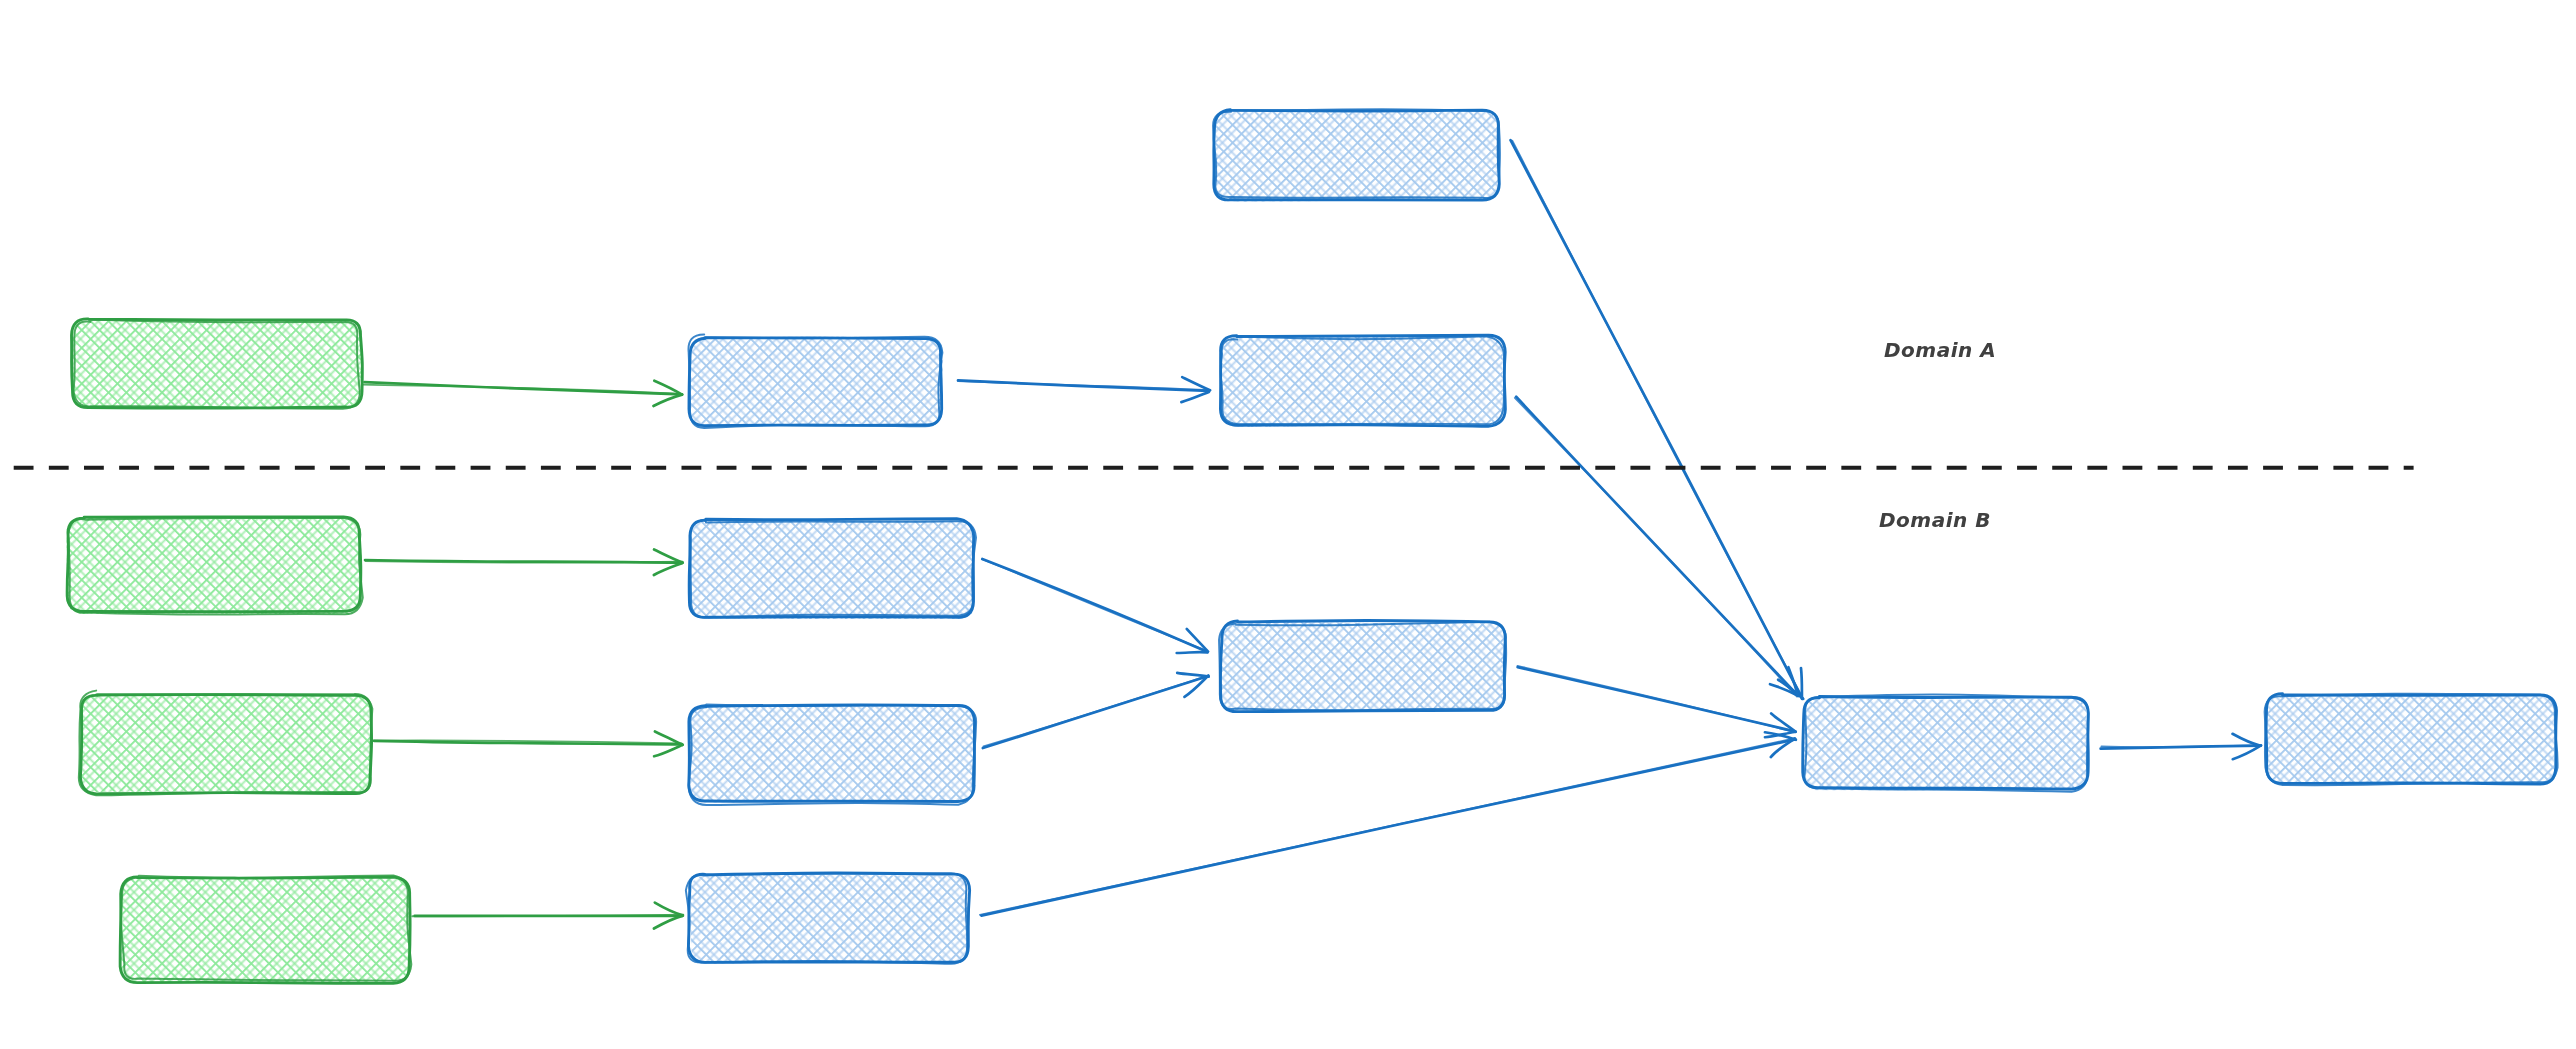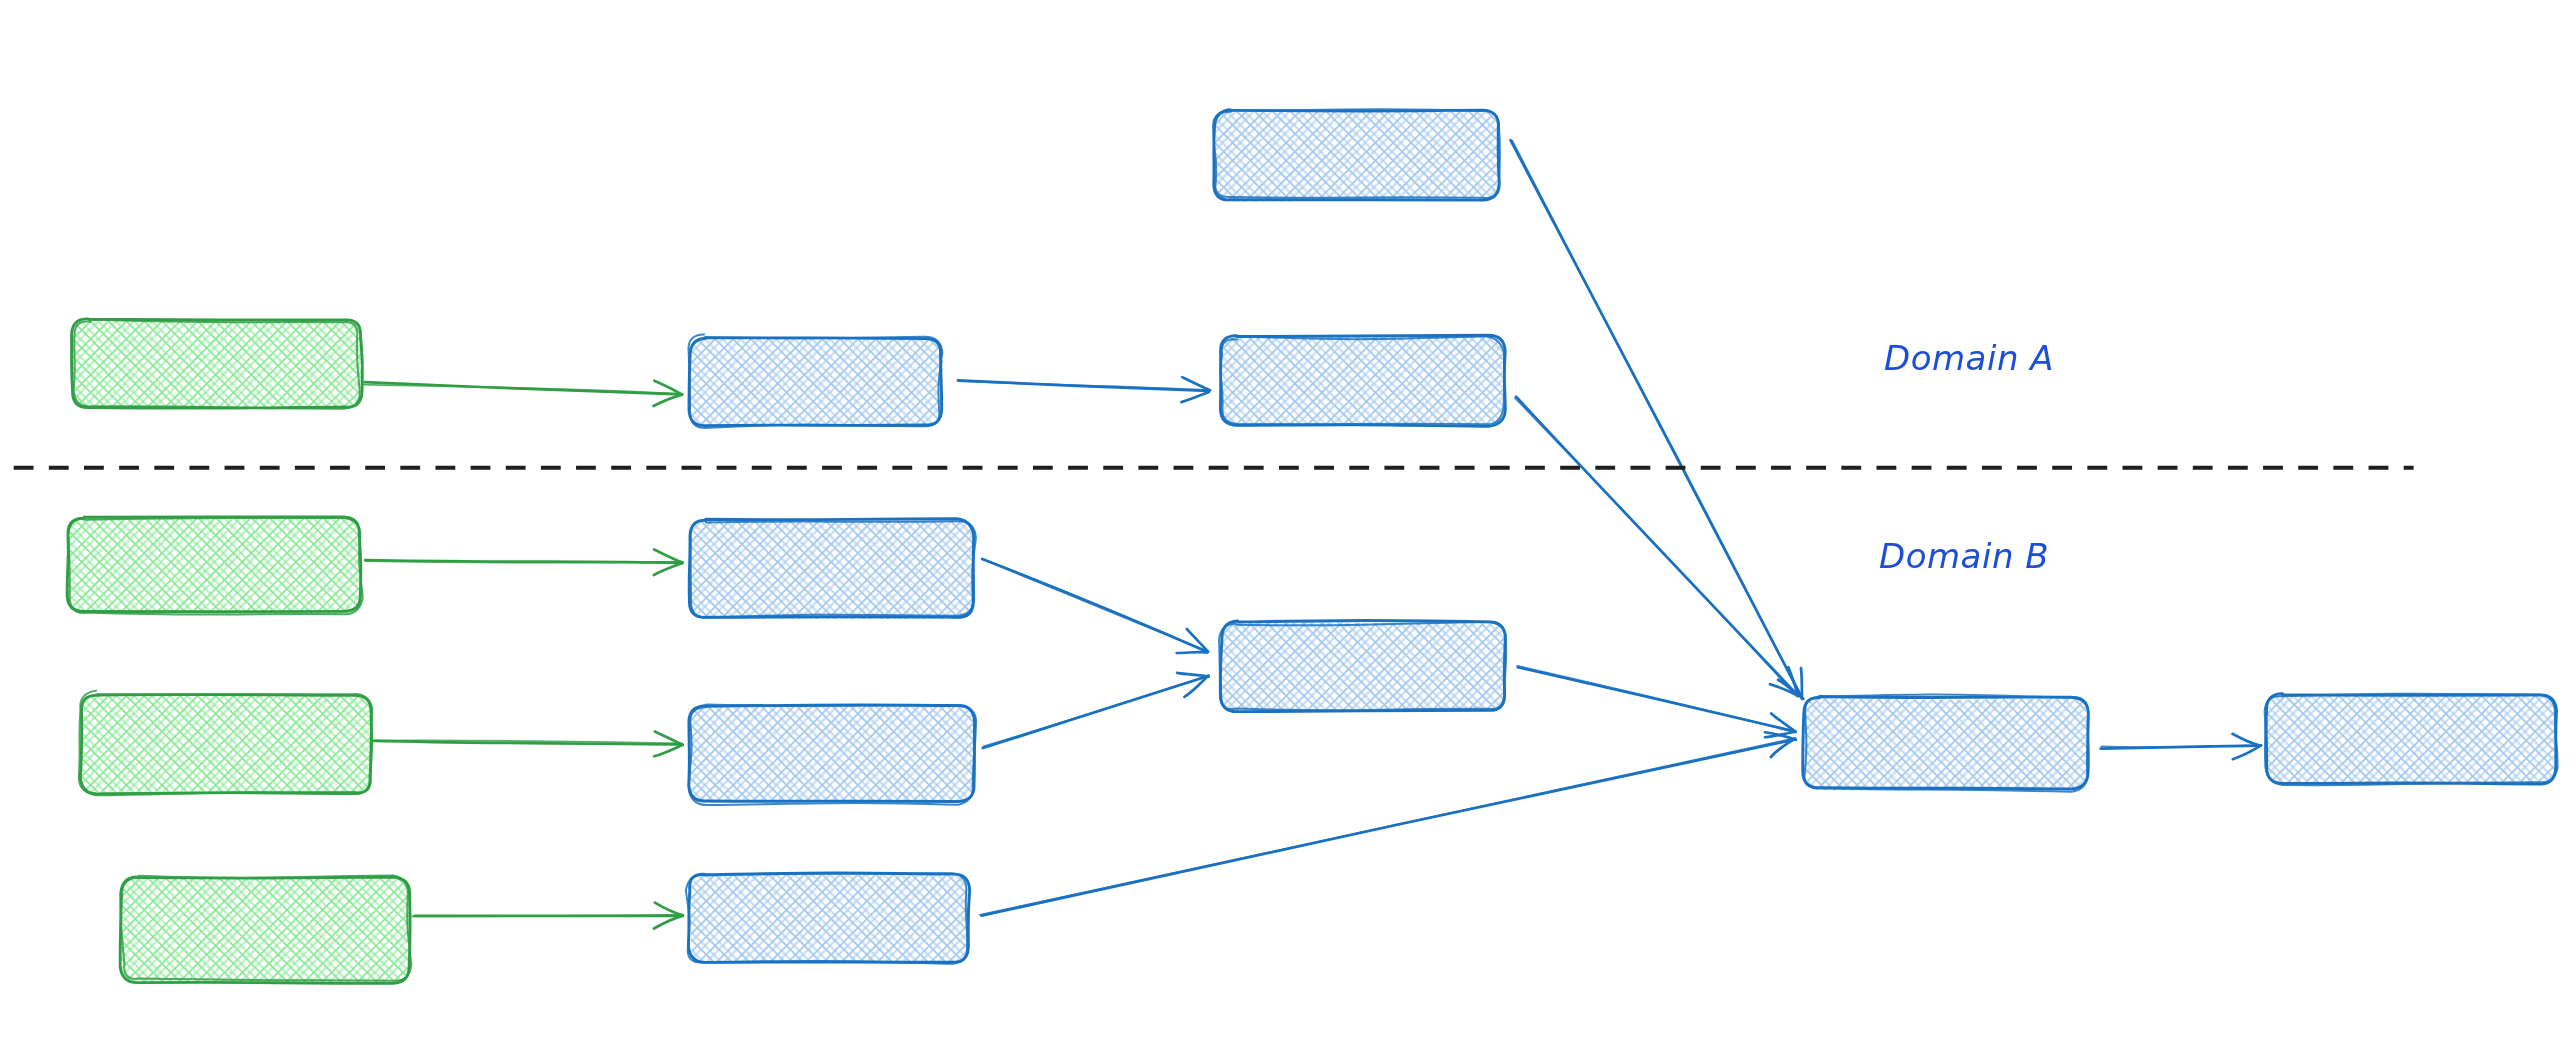--- a/index.html
+++ b/index.html
@@ -22,25 +22,25 @@
     position: absolute;
     top: 0;
     left: 0;
     width: 2576px;
     height: 1049px;
     display: block;
   }
   .domain-label {
     position: absolute;
     font-family: "DejaVu Sans", sans-serif;
-    font-size: 34px;
+    font-size: 20px;
     font-style: italic;
-    font-weight: 400;
+    font-weight: 700;
     letter-spacing: 0.5px;
-    color: #1d4ed8;
+    color: #404040;
     white-space: nowrap;
     user-select: none;
   }
 </style>
 </head>
 <body>
 
 <div id="canvas-wrap">
 
   <svg id="diagram-svg" viewBox="0 0 2858 1164" xmlns="http://www.w3.org/2000/svg">
@@ -256,16 +256,16 @@
           <path d="M 2532.711567402869 772.3025818857842 C 2680.2111208496667 768.4608584044412 2676.0990850010417 769.7159026555139 2818.4617881792883 770.8095943953887 Q 2834.4954288502668 772.6800299202465 2834.8044439337236 790.026255132829 C 2834.098691871156 822.6486453567858 2838.134296993694 820.9467335250912 2837.730465320279 851.6212669381971 Q 2834.2427410144555 869.7613645097993 2818.4617881792883 867.9664655698307 C 2671.942573692343 867.768910219152 2672.4043991587146 872.2748174325538 2532.711567402869 871.0733036068609 Q 2516.101755621797 869.4801303883456 2513.5630623833104 851.6212669381971 C 2511.883674527557 820.0702787421972 2514.774955942936 821.383244946498 2512.6950480472738 790.026255132829 Q 2513.377489139129 770.2182216667655 2532.711567402869 772.8508790528639" fill="none" stroke="#1971c2" stroke-width="2.2" stroke-linecap="round" stroke-linejoin="round" opacity="0.85"></path>
         </g>
       </g>
     <g id="divider-layer">
         <line x1="15" y1="519" x2="2678" y2="519" stroke="#1e1e1e" stroke-width="4.5" stroke-dasharray="22 17" stroke-linecap="butt"></line>
       </g>
   </svg>
 
   <div class="domain-label" id="label-domain-a" style="left: 1884px; top: 338px;">Domain A</div>
 
-  <div class="domain-label" id="label-domain-b" style="left: 1879px; top: 536px;">Domain B</div>
+  <div class="domain-label" id="label-domain-b" style="left: 1879px; top: 508px;">Domain B</div>
 
 </div>
 
 
 </body></html>

